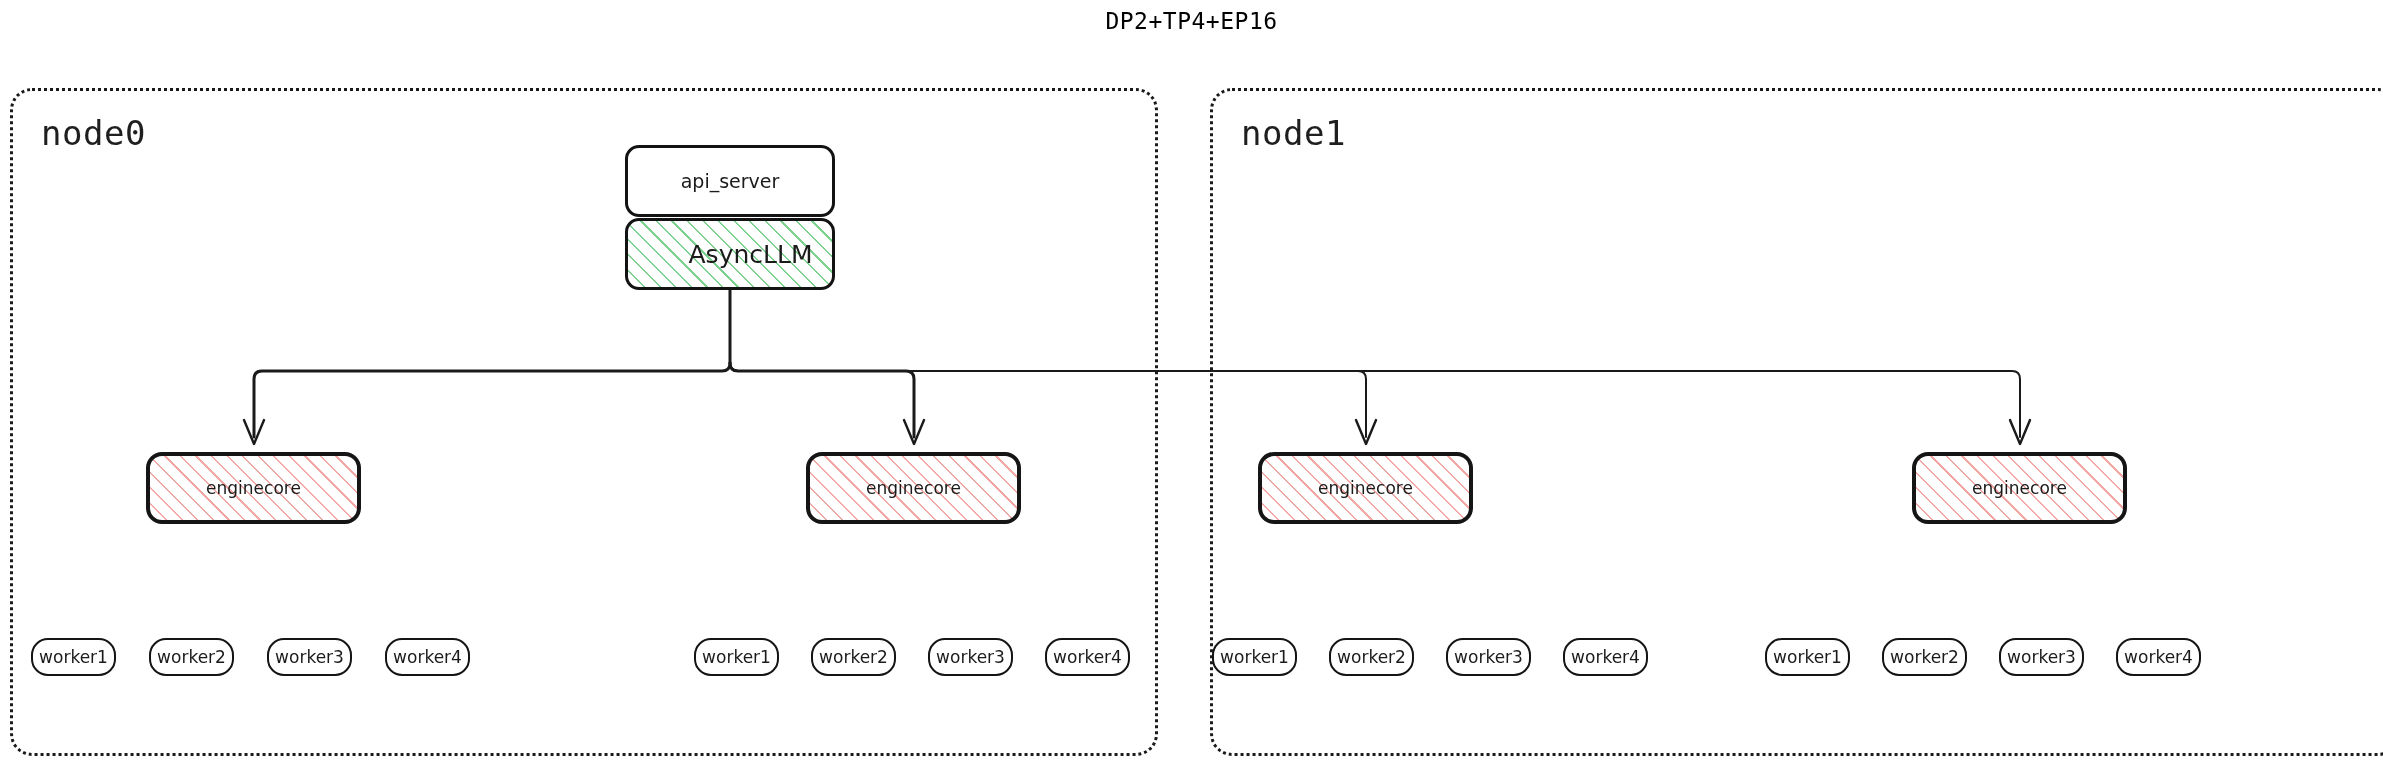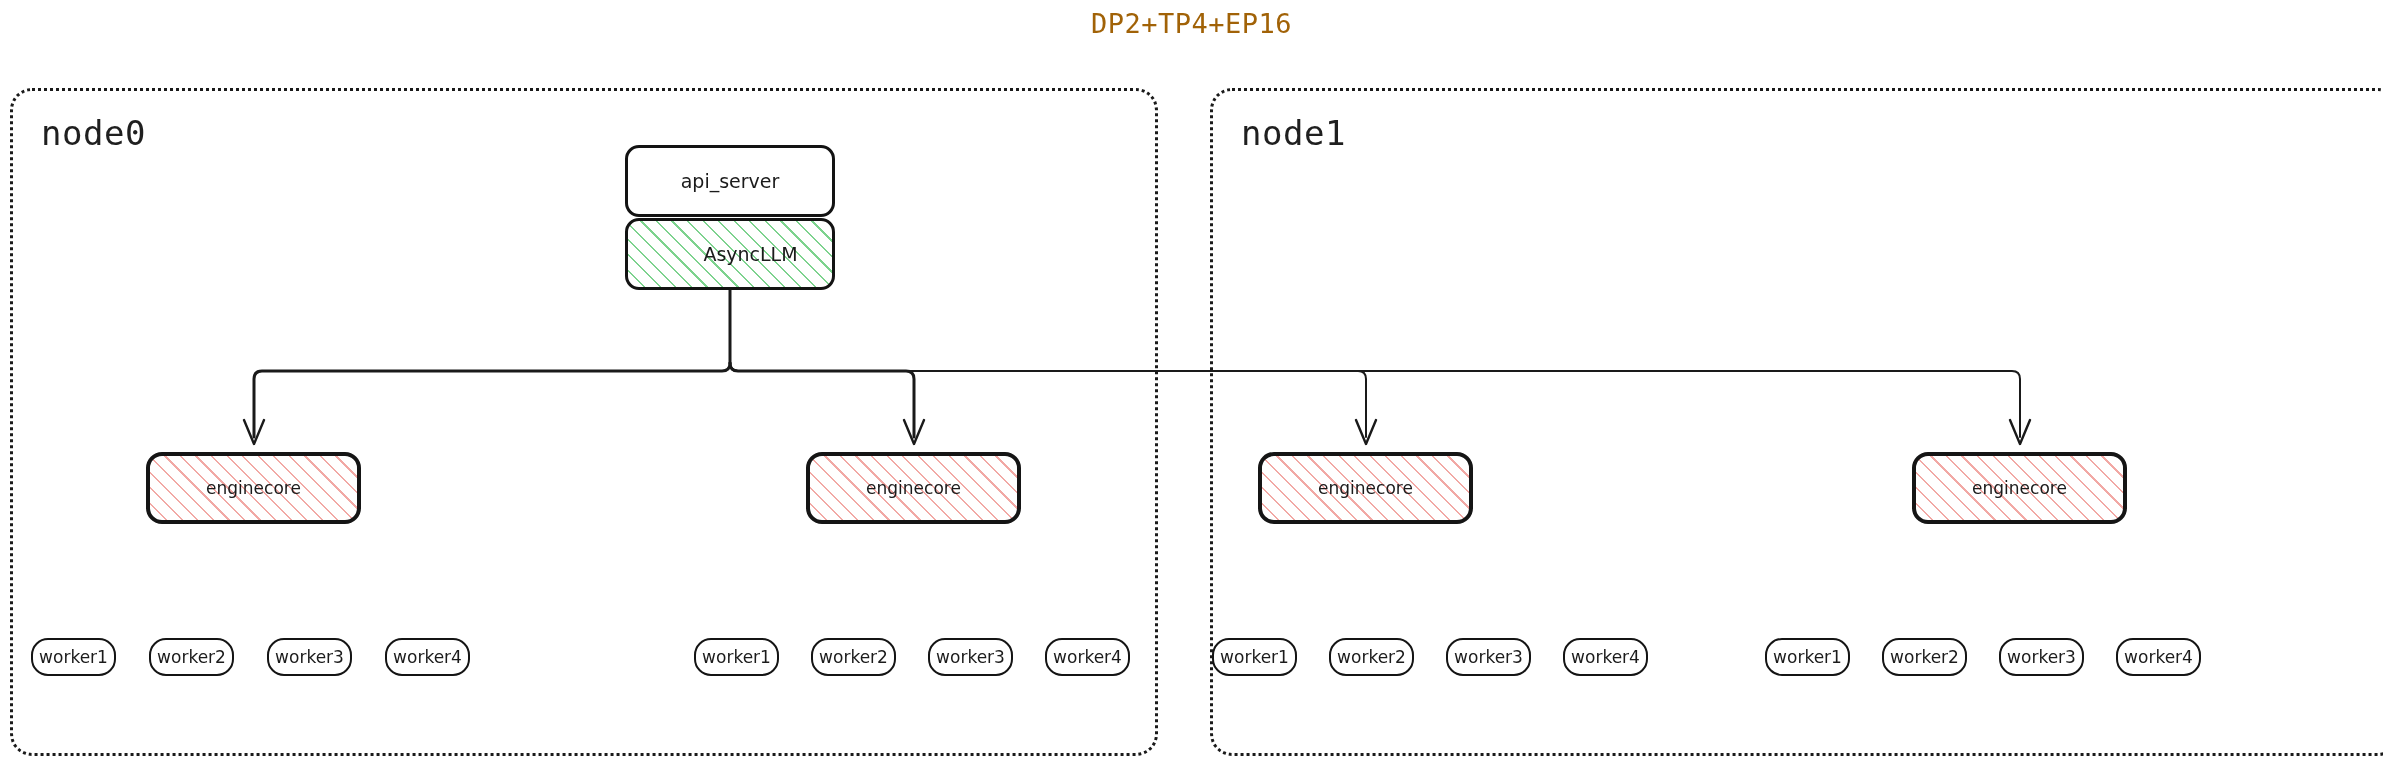--- a/index.html
+++ b/index.html
@@ -19,23 +19,23 @@
   }
 
   
   .diagram-title {
     position: absolute;
     left: 0;
     top: 8px;
     width: 2383px;
     text-align: center;
     font-family: "DejaVu Sans Mono", "Liberation Mono", monospace;
-    font-size: 27px;
+    font-size: 23px;
     font-weight: 400;
-    color: #a16207;
+    color: #000000;
     letter-spacing: 0.5px;
   }
 
   
   .node-group {
     position: absolute;
     border: 3px dotted #1a1a1a;
     border-radius: 22px;
     background: transparent;
     box-sizing: border-box;
@@ -64,21 +64,21 @@
   .box-plain {
     border: 3px solid #131313;
     border-radius: 14px;
     font-size: 19px;
     text-align: center;
   }
 
   .box-async {
     border: 3px solid #131313;
     border-radius: 14px;
-    font-size: 19px;
+    font-size: 25px;
     background-color: #ffffff;
     background-image: repeating-linear-gradient(
         45deg,
         rgba(118, 208, 136, 0.95) 0px,
         rgba(118, 208, 136, 0.95) 1.6px,
         rgba(255,255,255,0) 1.6px,
         rgba(255,255,255,0) 11px);
     padding-left: 41px;
   }
 

